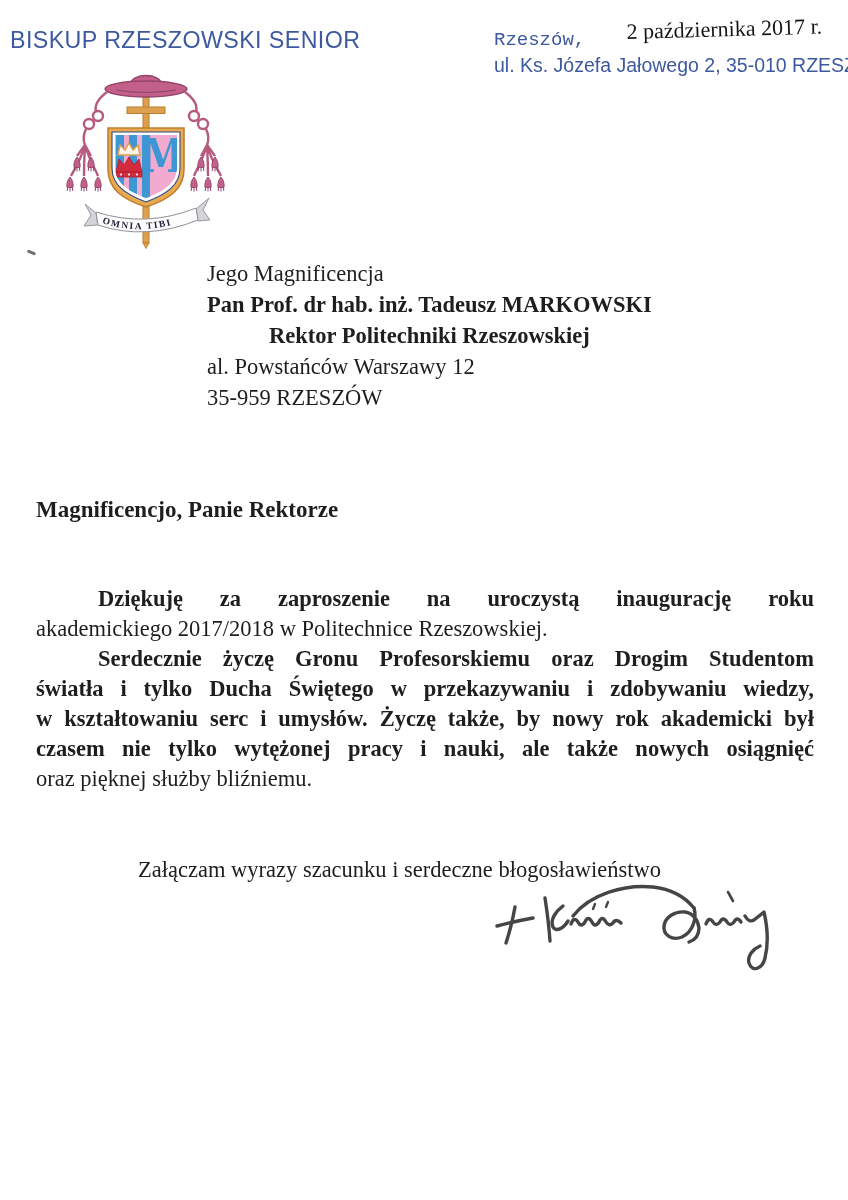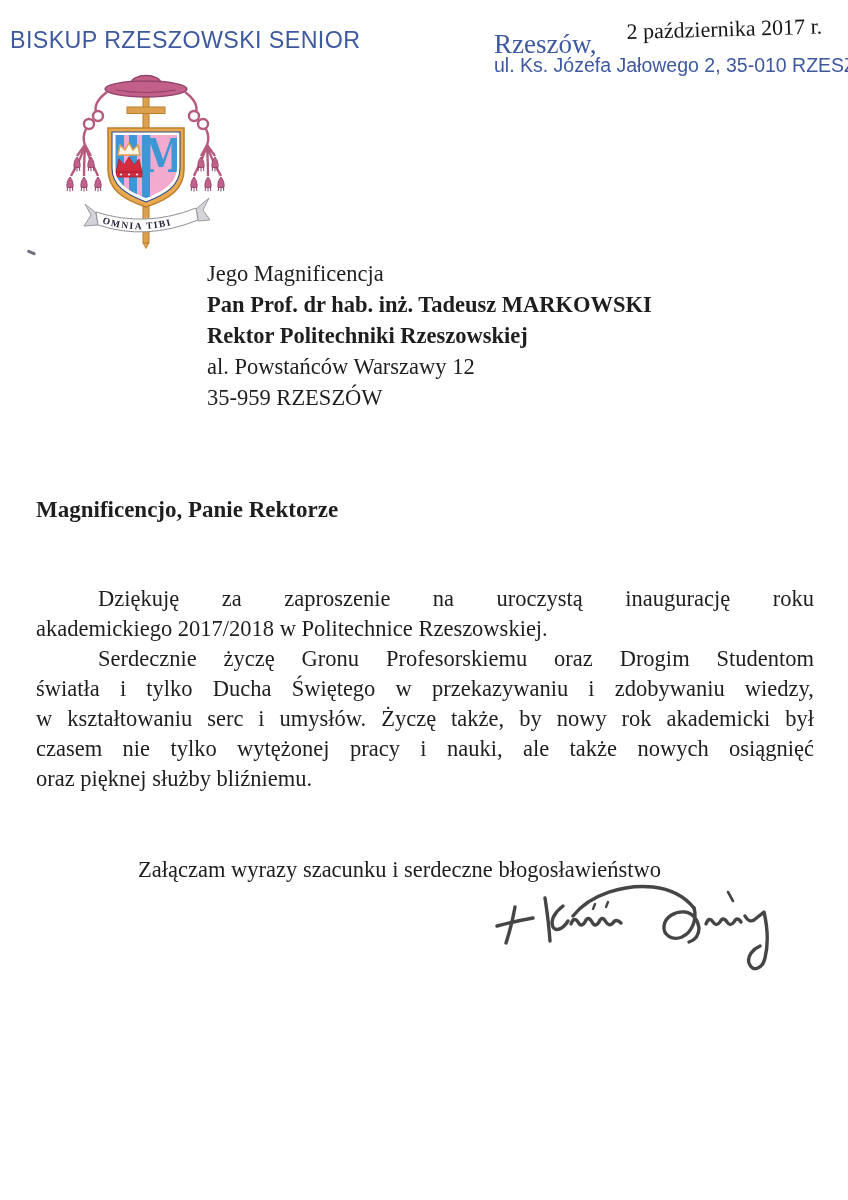--- a/index.html
+++ b/index.html
@@ -16,22 +16,22 @@
   .lh-title{
     position:absolute;left:10px;top:26px;
     font-family:"Liberation Sans", sans-serif;
     font-size:24px;letter-spacing:.4px;
     color:#3D59A0;
     transform:scaleX(.97);transform-origin:left center;
     white-space:nowrap;
   }
   .lh-city{
     position:absolute;left:494px;top:29px;
-    font-family:Liberation Serif, serif;
-    font-size:27px;color:#3D59A0;white-space:nowrap;
+    font-family:Liberation Mono, monospace;
+    font-size:19px;color:#3D59A0;white-space:nowrap;
   }
   .lh-date{
     position:absolute;left:627px;top:19px;
     font-family:"Liberation Serif", serif;
     font-size:22px;color:#151515;
     transform:rotate(-1.6deg);transform-origin:left bottom;
     white-space:nowrap;
   }
   .lh-addr{
     position:absolute;left:494px;top:54px;
@@ -43,28 +43,28 @@
   
   .artifact{
     position:absolute;left:27px;top:251px;width:9px;height:2.5px;
     background:#4a4a55;border-radius:2px;transform:rotate(24deg);opacity:.8;
   }
   
   .recipient{
     position:absolute;left:207px;top:258px;
     font-size:22.5px;line-height:31px;white-space:nowrap;
   }
-  .recipient .b{font-weight:bold;}
+  .recipient .b{font-weight:bold;text-align:center;}
   
   .salutation{
     position:absolute;left:36px;top:497px;
     font-size:23px;font-weight:bold;white-space:nowrap;
   }
   .para{position:absolute;left:36px;width:778px;font-size:22.5px;line-height:30px;}
-  .para .jl{text-align:justify;text-align-last:justify;}
+  .para .jl{text-align:justify;text-align-last:justify;font-weight:bold;}
   .para .ll{text-align:left;}
   .para .indent{padding-left:62px;}
   .p1{top:584px;}
   .p2{top:644px;}
   .closing{
     position:absolute;left:138px;top:857px;
     font-size:22.5px;white-space:nowrap;
   }
   
   .signature{position:absolute;left:475px;top:880px;width:330px;height:100px;}

